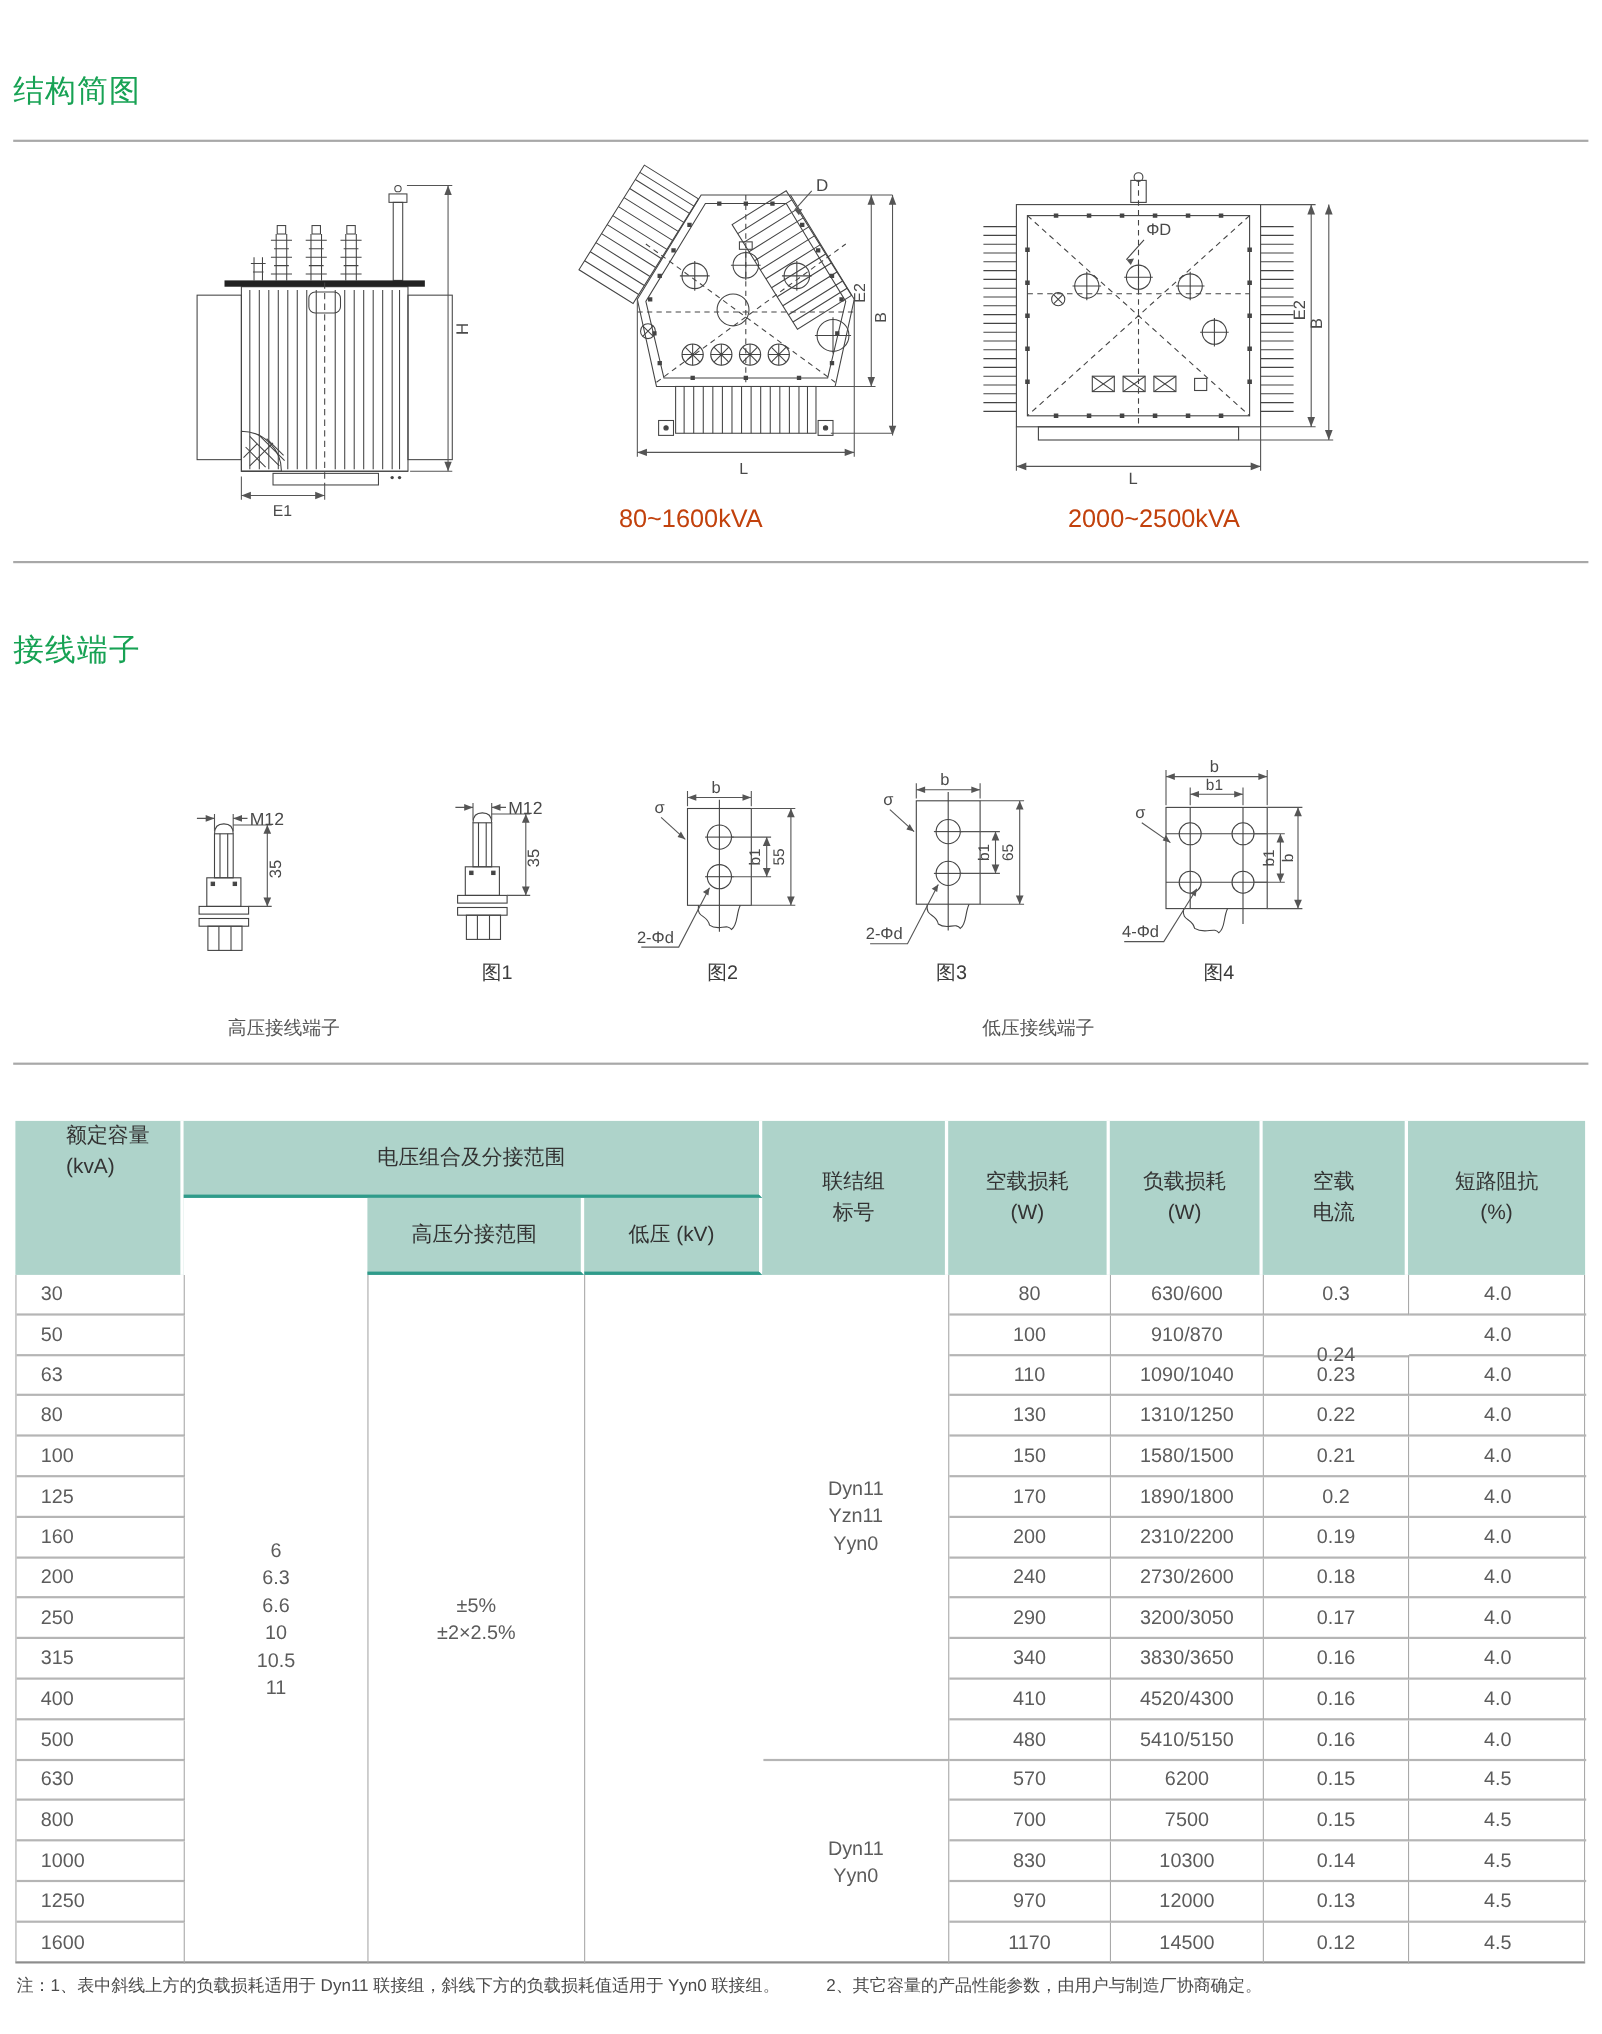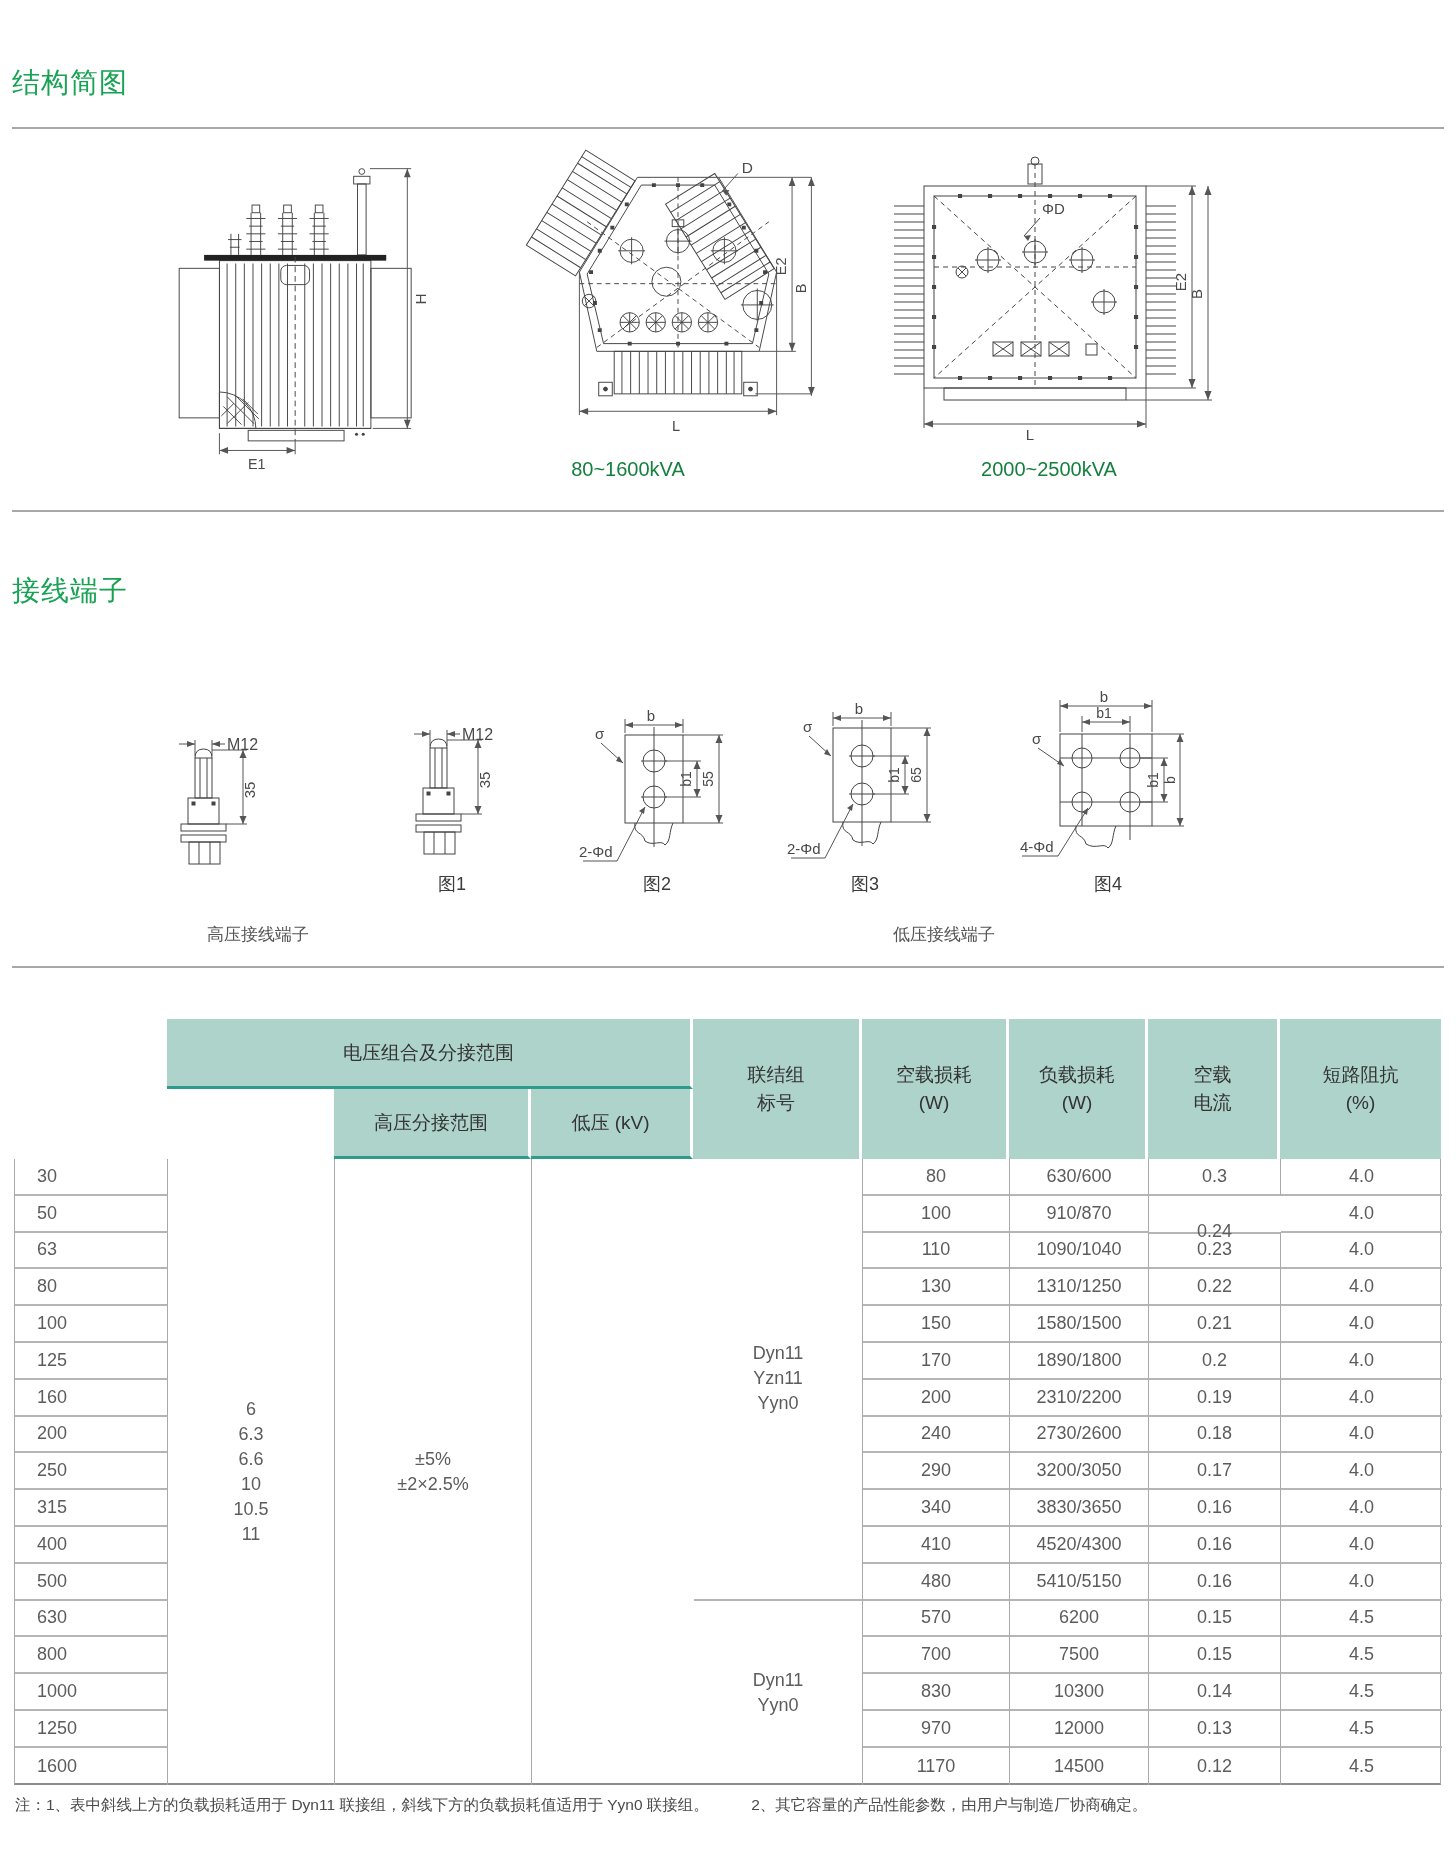--- a/index.html
+++ b/index.html
@@ -1,20 +1,20 @@
 <!DOCTYPE html>
 <html><head>
 <meta charset="utf-8">
 <style>
   html,body{margin:0;padding:0;background:#fff;}
   #page{position:relative;width:1456px;height:1849px;background:#fff;overflow:hidden;
         font-family:"Liberation Sans","DejaVu Sans",sans-serif;}
   .sec-title{position:absolute;left:12px;font-size:28px;font-weight:400;color:#17a254;margin:0;letter-spacing:1px;}
   .rule{position:absolute;left:12px;width:1432px;height:0;border-top:2px solid #a8a8a8;}
-  .kva-label{position:absolute;transform:translateX(-50%);font-size:20px;color:#15803d;}
+  .kva-label{position:absolute;transform:translateX(-50%);font-size:23px;color:#c2410c;}
   .fig-caption{position:absolute;transform:translateX(-50%);font-size:18px;color:#3c3c3c;}
   .term-label{position:absolute;transform:translateX(-50%);font-size:17px;color:#555;}
   svg{position:absolute;overflow:visible;}
   svg text{font-family:"Liberation Sans","DejaVu Sans",sans-serif;fill:#4a4a4a;}
 
   
   #spec-table{position:absolute;left:14px;top:1019px;width:1427px;}
   .thead{display:grid;grid-template-columns:153px 167px 197px 162px 169px 147px 139px 132px 161px;
          grid-template-rows:70px 70px;}
   .th{background:#aed3ca;border-right:3px solid #fff;display:flex;align-items:center;justify-content:center;
@@ -373,20 +373,22 @@
   <div class="fig-caption" style="left:865px;top:872px;">图3</div>
   <div class="fig-caption" style="left:1108px;top:872px;">图4</div>
 
   <div class="term-label" style="left:258px;top:923px;">高压接线端子</div>
   <div class="term-label" style="left:944px;top:923px;">低压接线端子</div>
 
   <div class="rule" style="top:966px;"></div>
 
   <div id="spec-table">
     <div class="thead">
+      <div class="th th-cap">额定容量
+(kvA)</div>
       <div class="th th-group">电压组合及分接范围</div>
       <div class="th th-sub" style="grid-column:4;">低压 (kV)</div>
       <div class="th th-sub" style="grid-column:3;">高压分接范围</div>
       <div class="th th-tall" style="grid-column:5;">联结组
 标号</div>
       <div class="th th-tall" style="grid-column:6;">空载损耗
 (W)</div>
       <div class="th th-tall" style="grid-column:7;">负载损耗
 (W)</div>
       <div class="th th-tall" style="grid-column:8;">空载

